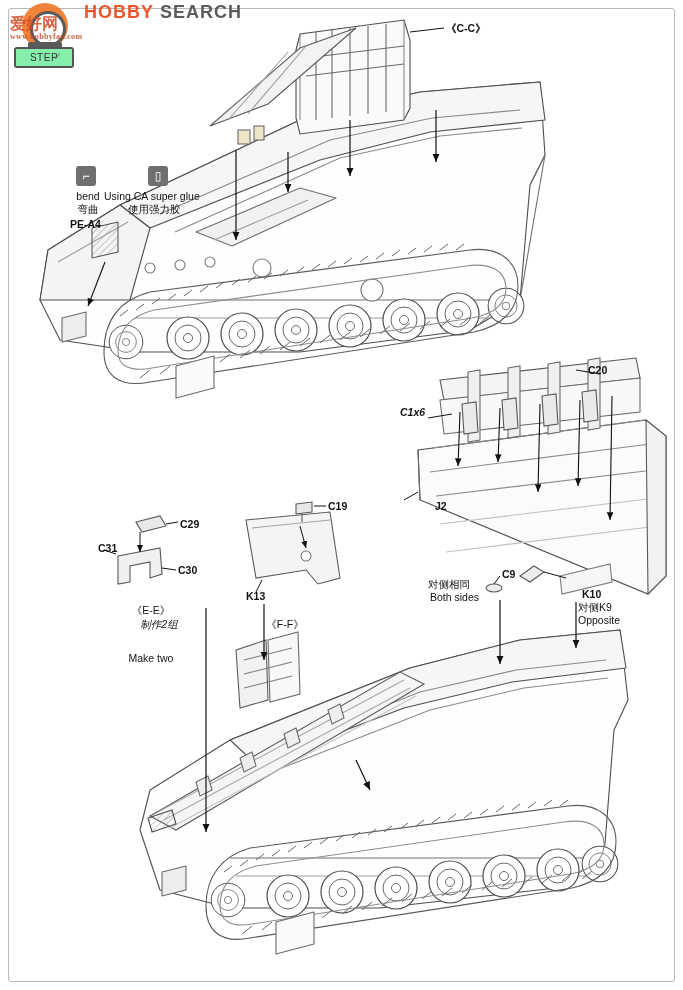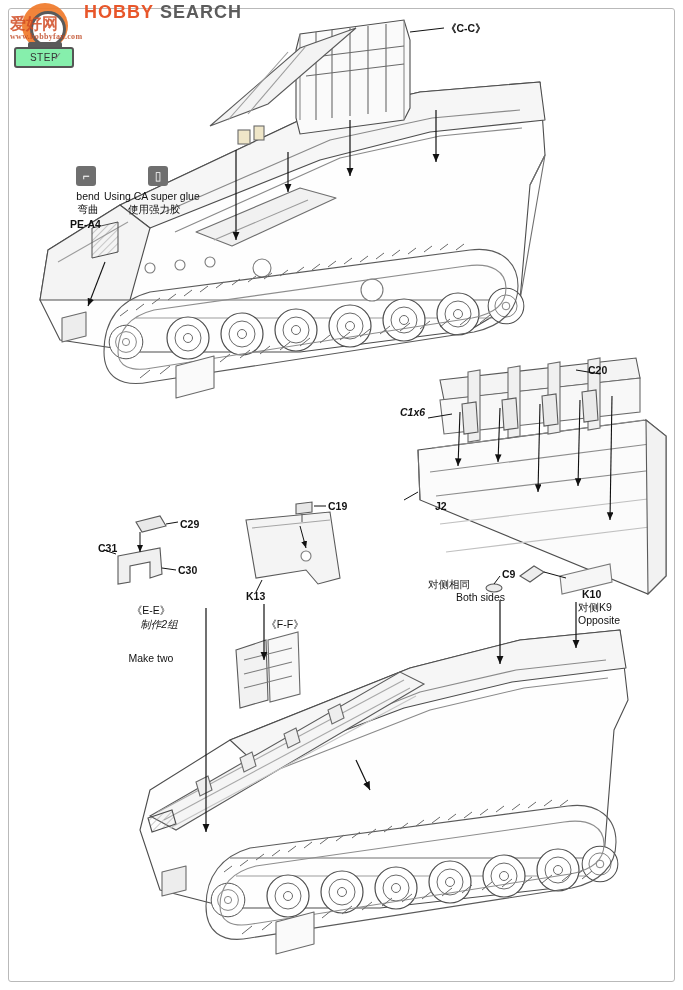--- a/index.html
+++ b/index.html
@@ -398,21 +398,21 @@
   <div class="lbl b" style="left:407px;top:500px;margin-left:28px;">J2</div>
 
   <div class="lbl b" style="left:328px;top:500px;">C19</div>
   <div class="lbl b" style="left:180px;top:518px;">C29</div>
   <div class="lbl b" style="left:98px;top:542px;">C31</div>
   <div class="lbl b" style="left:178px;top:564px;text-align:right;">C30</div>
   <div class="lbl b" style="left:246px;top:590px;">K13</div>
 
   <div class="lbl b" style="left:502px;top:568px;">C9</div>
   <div class="lbl" style="left:428px;top:578px;">对侧相同</div>
-  <div class="lbl" style="left:430px;top:591px;margin-left:26px;">Both sides</div>
+  <div class="lbl" style="left:430px;top:591px;">Both sides</div>
 
   <div class="lbl b" style="left:582px;top:588px;">K10</div>
   <div class="lbl" style="left:578px;top:601px;">对侧K9</div>
   <div class="lbl" style="left:578px;top:614px;">Opposite</div>
 
   <div class="lbl c" style="left:96px;top:604px;width:110px;">《E-E》</div>
   <div class="lbl c" style="left:104px;top:618px;width:110px;font-style:italic;">制作2组</div>
   <div class="lbl c" style="left:96px;top:652px;width:110px;">Make two</div>
 
   <div class="lbl c" style="left:240px;top:618px;width:90px;">《F-F》</div>

